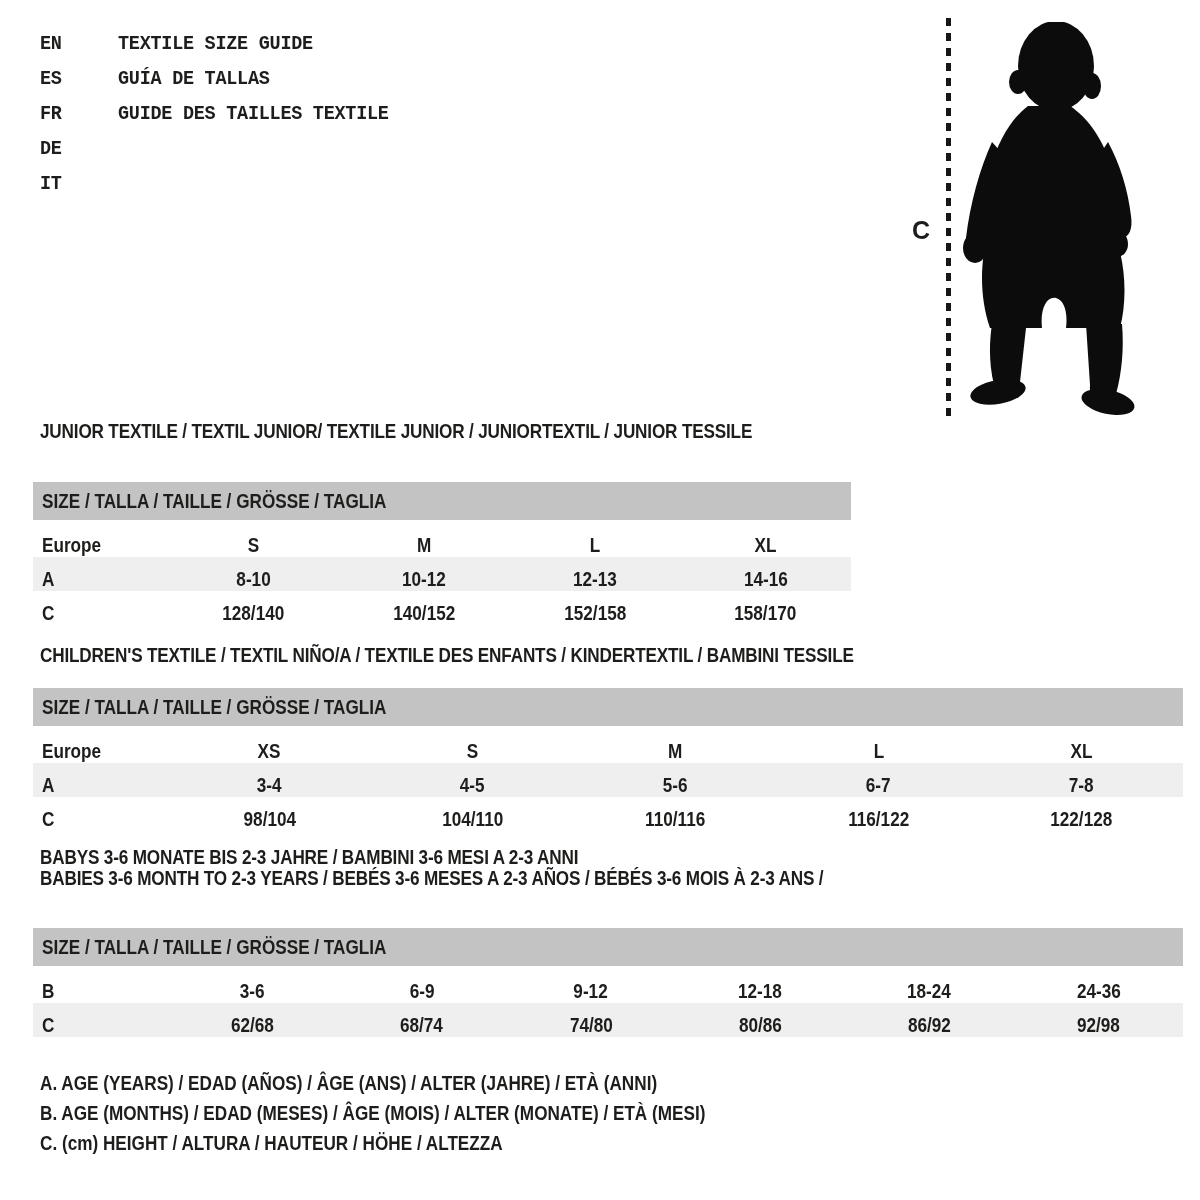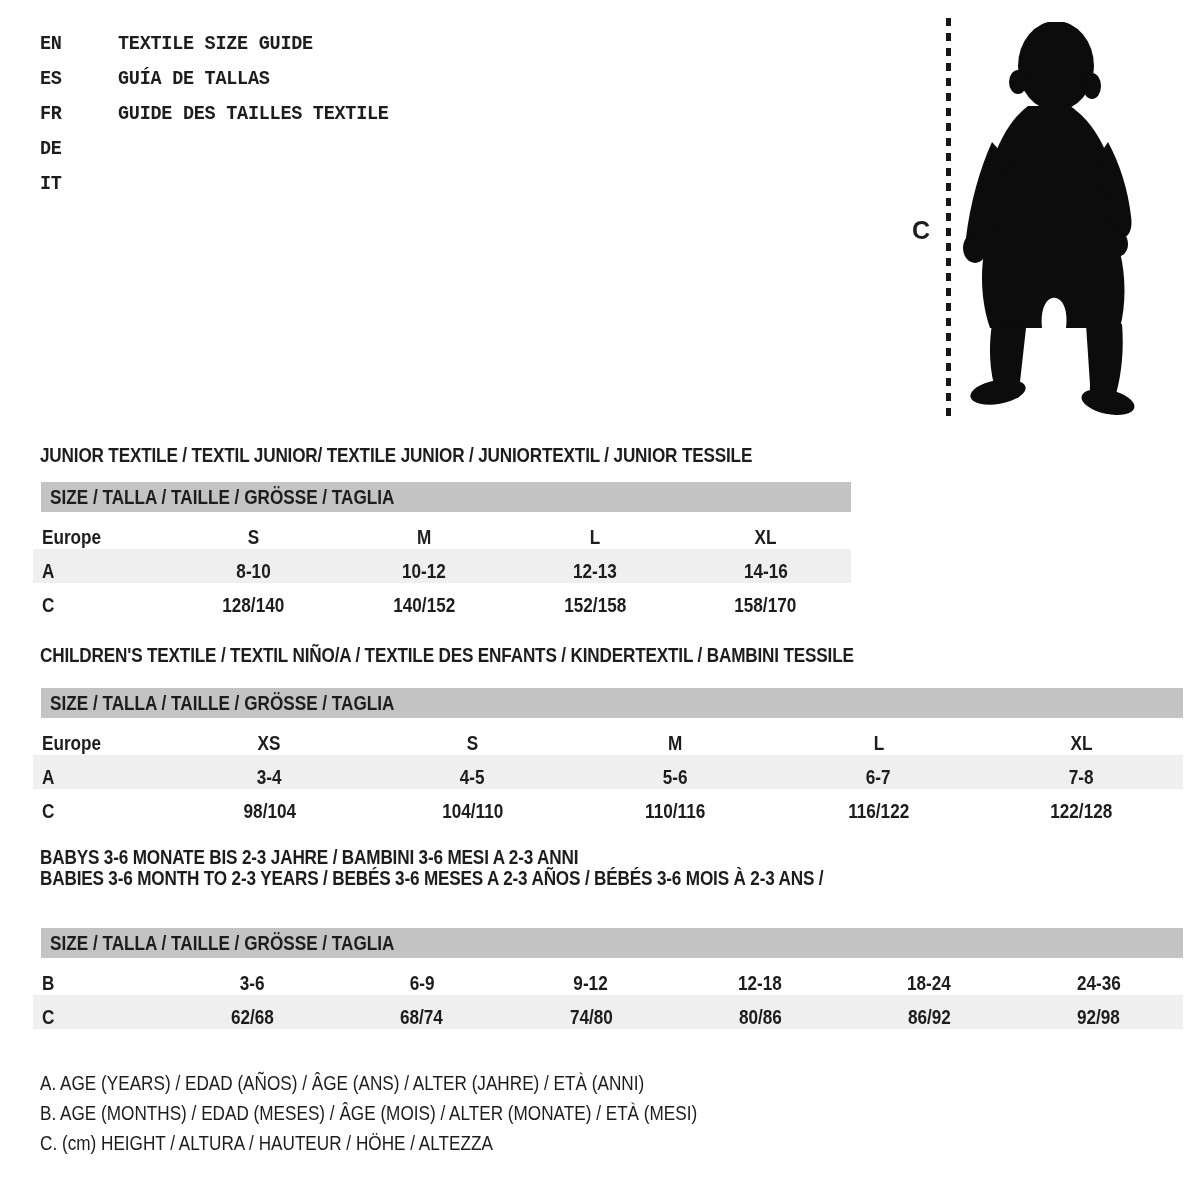--- a/index.html
+++ b/index.html
@@ -23,30 +23,30 @@
   .dash-line { position: absolute; left: 946px; top: 18px; width: 5px; height: 398px;
     background: repeating-linear-gradient(to bottom, #161616 0 8px, transparent 8px 15px); }
   .measure-c { position: absolute; left: 912px; top: 216px; font-size: 25px; font-weight: 700; }
   .toddler { position: absolute; left: 956px; top: 22px; width: 186px; height: 398px; }
 
   
   .sec-title { position: absolute; left: 40px; font-size: 19.5px; font-weight: 700; letter-spacing: -0.2px; white-space: nowrap; }
 
   
   .size-table { position: absolute; left: 33px; }
-  .band { height: 30px; background: #c3c3c3; display: flex; align-items: center; padding-left: 9px;
-    font-weight: 700; font-size: 19.5px; margin-bottom: 3px; margin-left: 8px; }
+  .band { height: 38px; background: #c3c3c3; display: flex; align-items: center; padding-left: 9px;
+    font-weight: 700; font-size: 19.5px; margin-bottom: 3px; }
   .trow { display: flex; height: 34px; align-items: flex-end; font-weight: 700; font-size: 19.5px; }
   .trow.shaded { background: #efefef; }
   .tlabel { width: 135px; padding-left: 9px; text-align: left; }
   .tcell { flex: 1; text-align: center; }
 
   
   .footnotes { position: absolute; left: 40px; top: 1072px; }
-  .footnote { height: 30px; font-size: 19.5px; font-weight: 400; white-space: nowrap; }
+  .footnote { height: 30px; font-size: 19.5px; font-weight: 700; white-space: nowrap; }
 </style>
 </head>
 <body>
 
 <div class="page">
 
   <div class="lang-list">
     <div class="lang-row">
       <span class="lang-code"><span class="cond">EN</span></span>
       <span><span class="cond">TEXTILE SIZE GUIDE</span></span>
@@ -80,21 +80,21 @@
       <path d="M152,120 C164,142 172,168 175,194 C177,207 173,216 165,216 C157,215 153,207 152,197 C150,177 146,157 140,138 Z"></path>
       <ellipse cx="161" cy="222" rx="11" ry="13"></ellipse>
       <path d="M28,230 C24,256 26,282 34,306 L86,306 C84,288 90,274 100,276 C108,278 112,290 110,306 L164,306 C170,282 170,255 164,230 Z"></path>
       <path d="M36,302 L70,306 L64,360 C62,370 54,373 46,369 L38,363 C33,342 33,322 36,302 Z"></path>
       <path d="M130,302 L166,302 C168,326 166,350 160,372 L144,377 C137,378 133,372 134,363 L130,302 Z"></path>
       <ellipse cx="42" cy="370" rx="28" ry="12" transform="rotate(-10 42 370)"></ellipse>
       <ellipse cx="152" cy="380" rx="27" ry="12" transform="rotate(12 152 380)"></ellipse>
     </g>
   </svg>
 
-  <div class="sec-title" style="top:444px;">
+  <div class="sec-title" style="top:420px;">
     <span class="cond">JUNIOR TEXTILE / TEXTIL JUNIOR/ TEXTILE JUNIOR / JUNIORTEXTIL / JUNIOR TESSILE</span>
   </div>
   <div class="size-table" style="top:482px; width:818px;">
       <div class="band">
         <span class="cond">SIZE / TALLA / TAILLE / GRÖSSE / TAGLIA</span>
       </div>
       <div class="trow">
         <div class="tlabel"><span class="cond">Europe</span></div>
         <div class="tcell"><span class="cond-c">S</span></div>
         <div class="tcell"><span class="cond-c">M</span></div>

